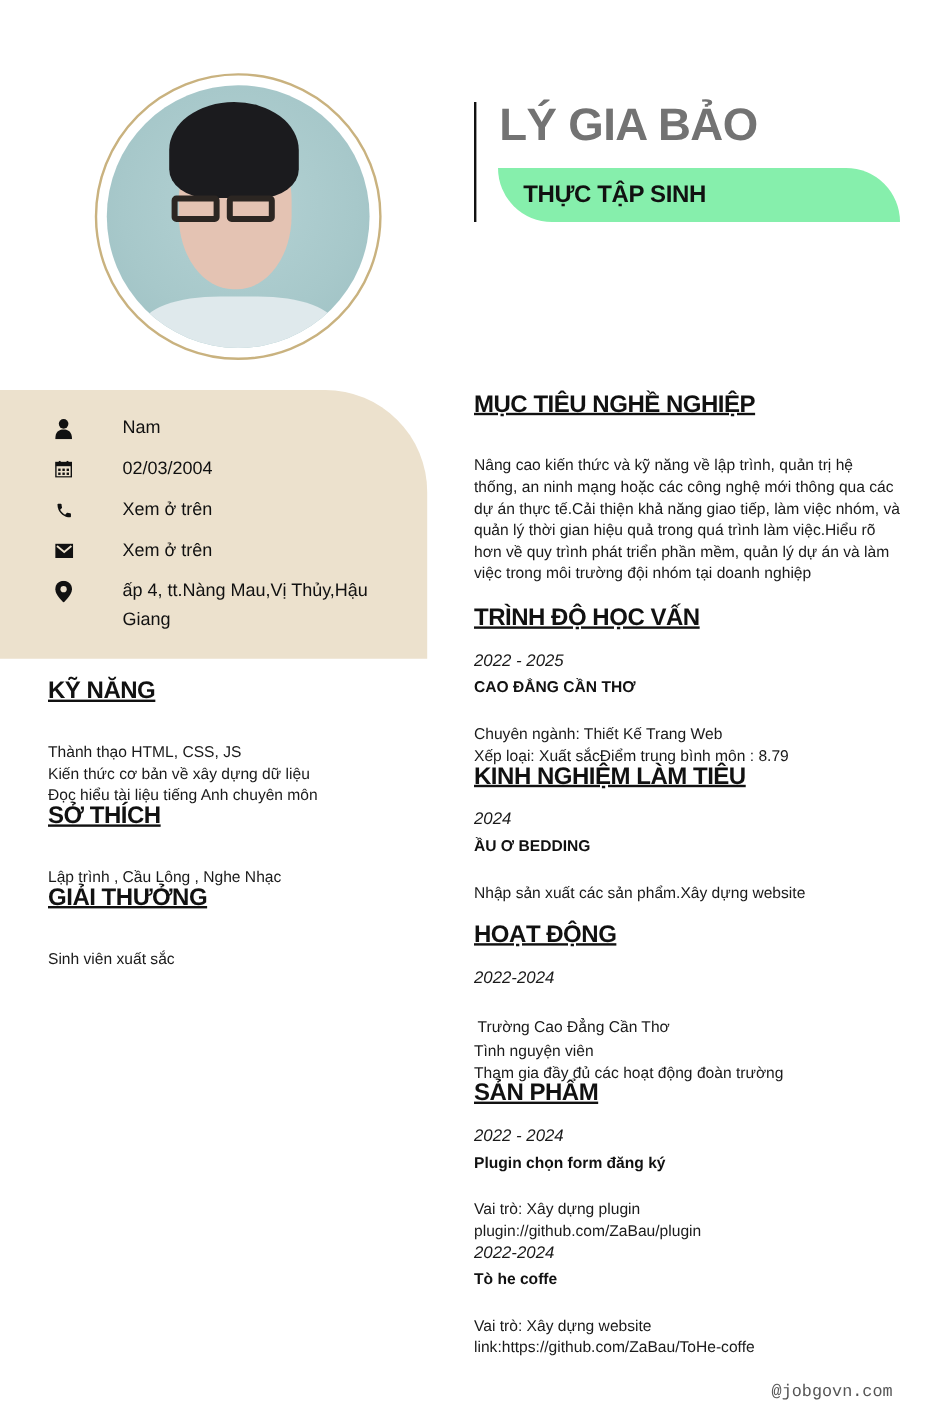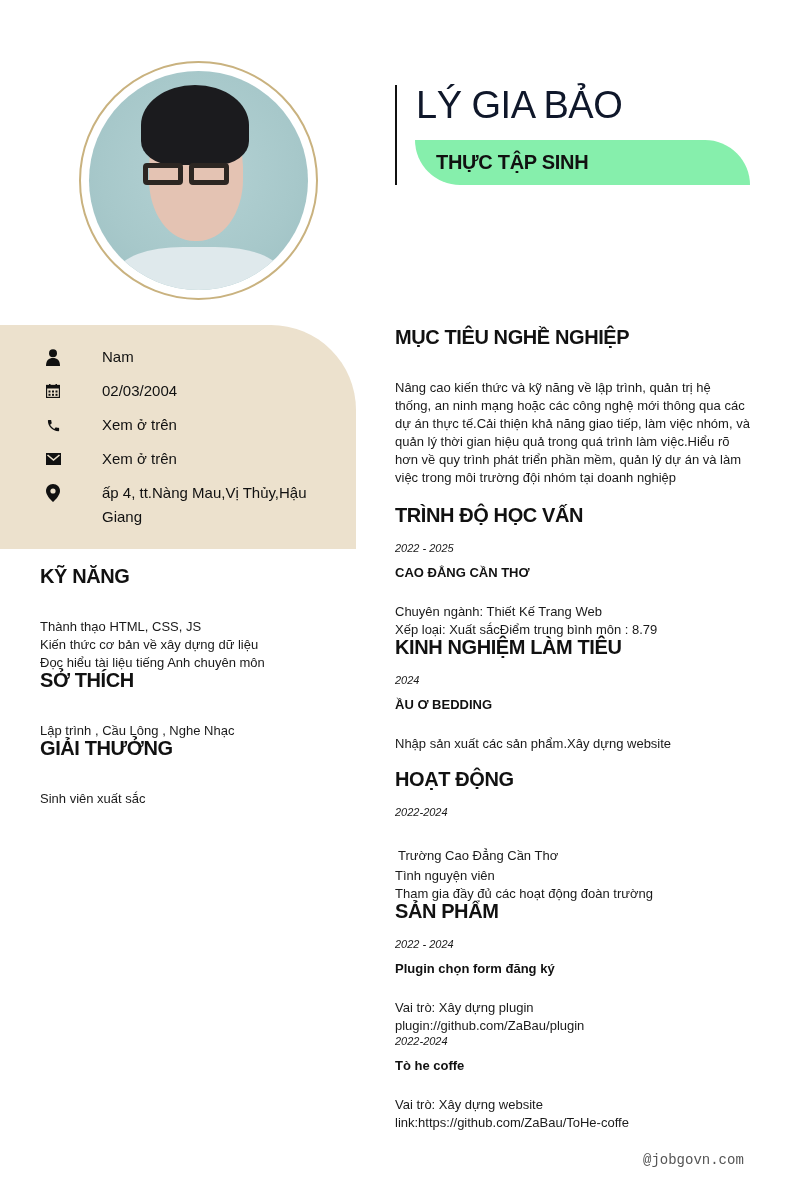--- a/index.html
+++ b/index.html
@@ -16,38 +16,38 @@
     overflow: hidden;
   }
   .photo .hair { position: absolute; left: 52px; top: 14px; width: 108px; height: 80px; background: #1b1b1e; border-radius: 50% 50% 30% 30%; }
   .photo .face { position: absolute; left: 60px; top: 42px; width: 94px; height: 128px; background: #e4c3b3; border-radius: 42% 42% 48% 48%; }
   .photo .glasses-l, .photo .glasses-r { position: absolute; top: 92px; width: 40px; height: 22px; border: 5px solid #2c2622; border-radius: 4px; }
   .photo .glasses-l { left: 54px; }
   .photo .glasses-r { left: 100px; }
   .photo .shirt { position: absolute; left: 30px; top: 176px; width: 160px; height: 60px; background: #dfe9ec; border-radius: 40% 40% 0 0; }
 
   .header-line { position: absolute; left: 395px; top: 85px; width: 1.5px; height: 100px; background: #111; }
-  .name { position: absolute; left: 416px; top: 84px; font-size: 38px; font-weight: normal; letter-spacing: -0.5px; color: #0f172a; }
+  .name { position: absolute; left: 416px; top: 84px; font-size: 38px; font-weight: bold; letter-spacing: -0.5px; color: #737373; }
   .title-badge {
     position: absolute; left: 415px; top: 140px; width: 335px; height: 45px;
     background: #86efac; border-radius: 0 45px 0 45px;
   }
   .title-badge span { position: absolute; left: 21px; top: 11px; font-size: 20px; font-weight: bold; letter-spacing: -0.3px; }
 
   .contact-panel {
     position: absolute; left: 0; top: 325px; width: 356px; height: 224px;
     background: #ece1cd; border-top-right-radius: 85px;
   }
   .contact-item { position: absolute; left: 44px; display: flex; align-items: flex-start; font-size: 15px; line-height: 24px; }
   .contact-item .icon { width: 18px; height: 24px; margin-right: 8px; display: flex; align-items: center; justify-content: center; }
   .contact-item .text { width: 215px; margin-left: 32px; }
 
-  .section-title { position: absolute; font-size: 20px; font-weight: bold; letter-spacing: -0.4px; }
+  .section-title { position: absolute; font-size: 20px; font-weight: bold; letter-spacing: -0.4px; text-decoration: underline; }
   .small { position: absolute; font-size: 13px; line-height: 18px; color: #1a1a1a; margin-top: 20px; }
-  .date { position: absolute; font-size: 11px; font-style: italic; color: #1a1a1a; }
+  .date { position: absolute; font-size: 14px; font-style: italic; color: #1a1a1a; }
   .bold-13 { position: absolute; font-size: 13px; font-weight: bold; color: #111; }
 
   .watermark { position: absolute; left: 643px; top: 1152px; font-family: "Liberation Mono", monospace; font-size: 14px; color: #555; }
 </style>
 </head>
 <body>
 
 <div class="photo-ring">
   <div class="photo">
     <div class="shirt"></div>

